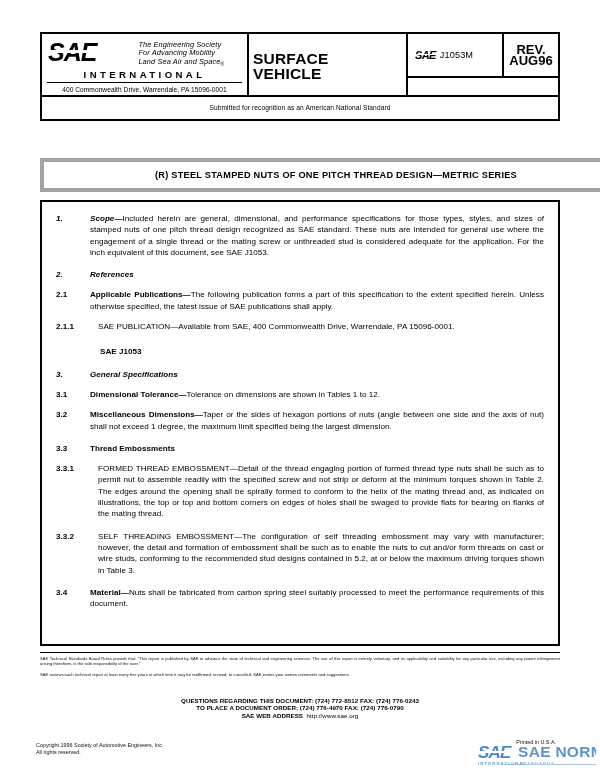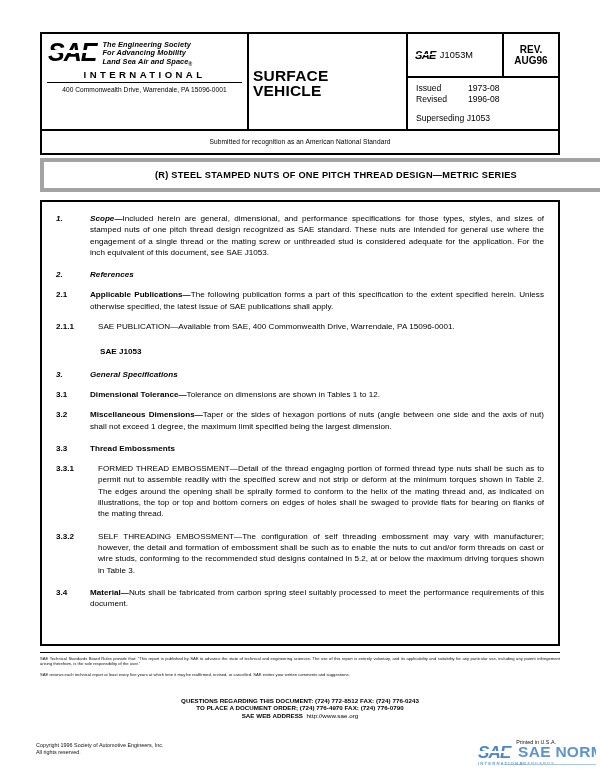--- a/index.html
+++ b/index.html
@@ -37,24 +37,25 @@
     letter-spacing:-1px;
     color:#000;
     position:relative;
     padding:0 1px;
   }
   .sae-mark::after{
     content:"";position:absolute;left:0;right:0;top:10px;height:2.5px;background:#fff;
   }
   .eng-lines{
     font-size:7.4px;line-height:8.3px;
-    font-weight:bold;font-style:italic;
+    font-weight:normal;font-style:italic;
     padding-top:1px;
     letter-spacing:.1px;
     white-space:nowrap;
+    margin-left:36px;
   }
   .eng-lines .reg{font-size:5px;vertical-align:sub;font-style:normal;}
   .intl{
     font-size:9.6px;font-weight:bold;letter-spacing:3.4px;
     text-align:center;margin-top:1px;
     border-bottom:1.6px solid #000;
     padding-bottom:2px;
   }
   .addr{
     font-size:6.6px;text-align:center;margin-top:2.5px;letter-spacing:.05px;
@@ -77,21 +78,21 @@
   }
   .sae-mini{
     font-weight:bold;font-style:italic;font-size:11px;letter-spacing:-0.6px;
     position:relative;padding:0 1px;line-height:11px;
   }
   .sae-mini::after{content:"";position:absolute;left:0;right:0;top:4.3px;height:1.3px;background:#fff;}
   .docnum{font-size:9.2px;font-weight:normal;letter-spacing:.1px;}
   .hr-rev{
     width:54px;box-sizing:border-box;
     display:flex;flex-direction:column;align-items:center;justify-content:center;
-    font-size:10px;font-weight:bold;line-height:11.5px;
+    font-size:13px;font-weight:bold;line-height:11.5px;
   }
   .hr-dates{
     padding:5px 0 4px 8px;font-size:8.6px;line-height:11.2px;
     flex:1;
   }
   .dl{display:flex;}
   .dl .k{width:52px;}
   .dl .v{}
   .supers{margin-top:8px;font-size:8.6px;}
   .hdr-bot{
@@ -218,31 +219,20 @@
         <div class="hr-rowa">
           <div class="hr-num">
             <span class="sae-mini">SAE</span>
             <span class="docnum">J1053M</span>
           </div>
           <div class="hr-rev">
             <span>REV.</span>
             <span>AUG96</span>
           </div>
         </div>
-        <div class="hr-dates">
-          <div class="dl">
-            <span class="k">Issued</span>
-            <span class="v">1973-08</span>
-          </div>
-          <div class="dl">
-            <span class="k">Revised</span>
-            <span class="v">1996-08</span>
-          </div>
-          <div class="supers">Superseding J1053</div>
-        </div>
       </div>
     </div>
 
     <div class="hdr-bot">
       <span class="submitted">Submitted for recognition as an American National Standard</span>
     </div>
   </div>
 
   <div class="titlebox">
     <div class="t">(R) STEEL STAMPED NUTS OF ONE PITCH THREAD DESIGN—METRIC  SERIES</div>

